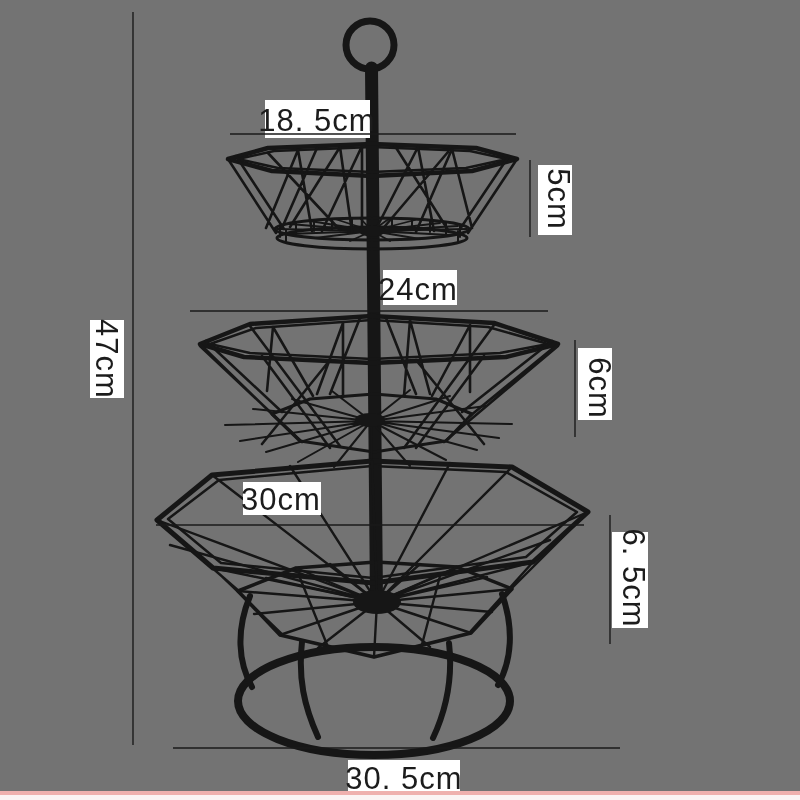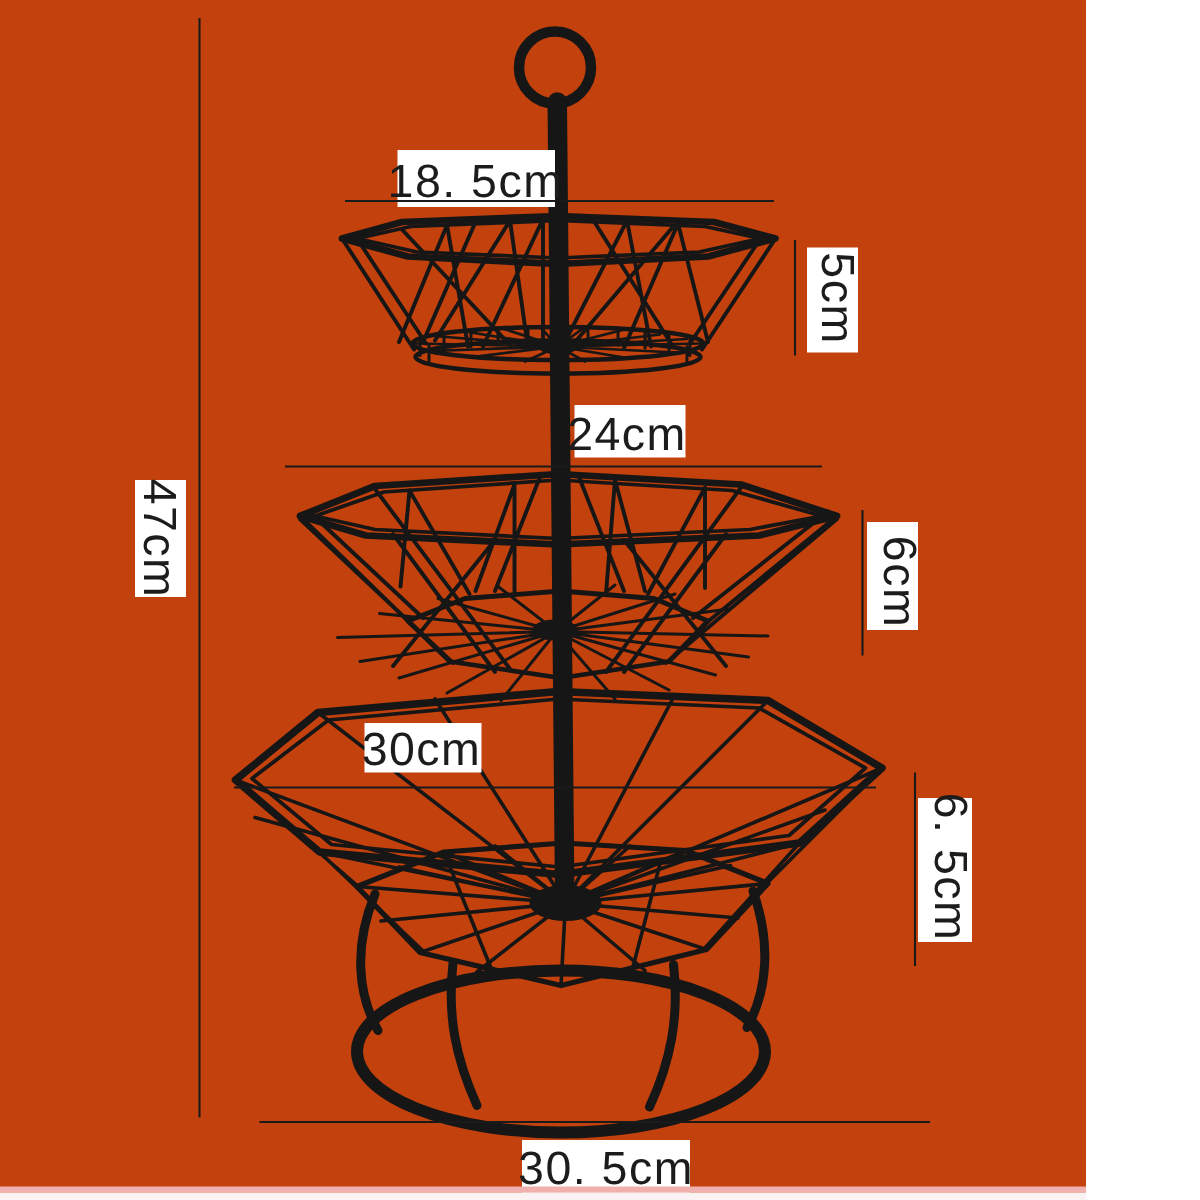--- a/index.html
+++ b/index.html
@@ -1,16 +1,16 @@
 <!DOCTYPE html>
 <html><head>
 <meta charset="utf-8">
 <style>
   html,body{margin:0;padding:0;background:#ffffff;}
-  #stage{position:relative;width:724px;height:800px;background:#c2410c;overflow:hidden;
+  #stage{position:relative;width:800px;height:800px;background:#737373;overflow:hidden;
          font-family:"Liberation Sans",sans-serif;}
   svg{display:block;}
   .dim-label{font-family:"Liberation Sans",sans-serif;font-size:31px;letter-spacing:1px;}
 </style>
 </head>
 <body>
 
 <div id="stage">
 <svg width="800" height="800" viewBox="0 0 800 800">
 

